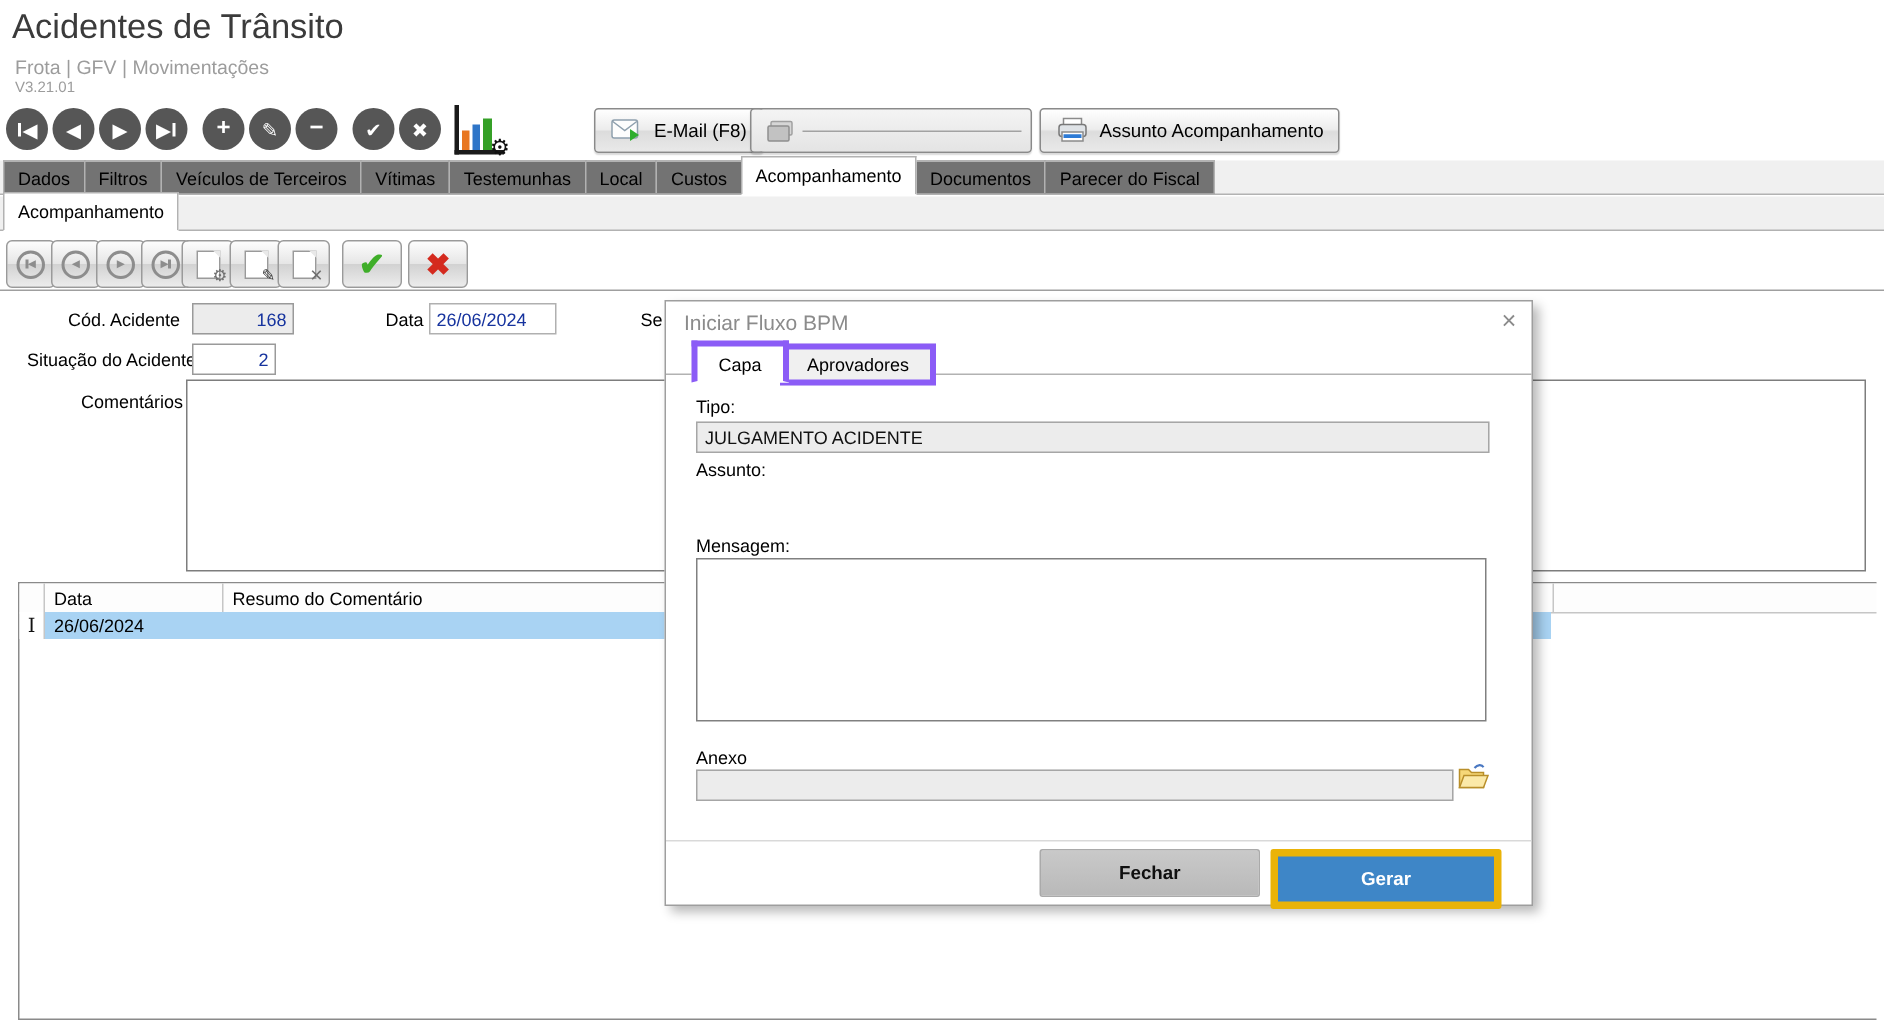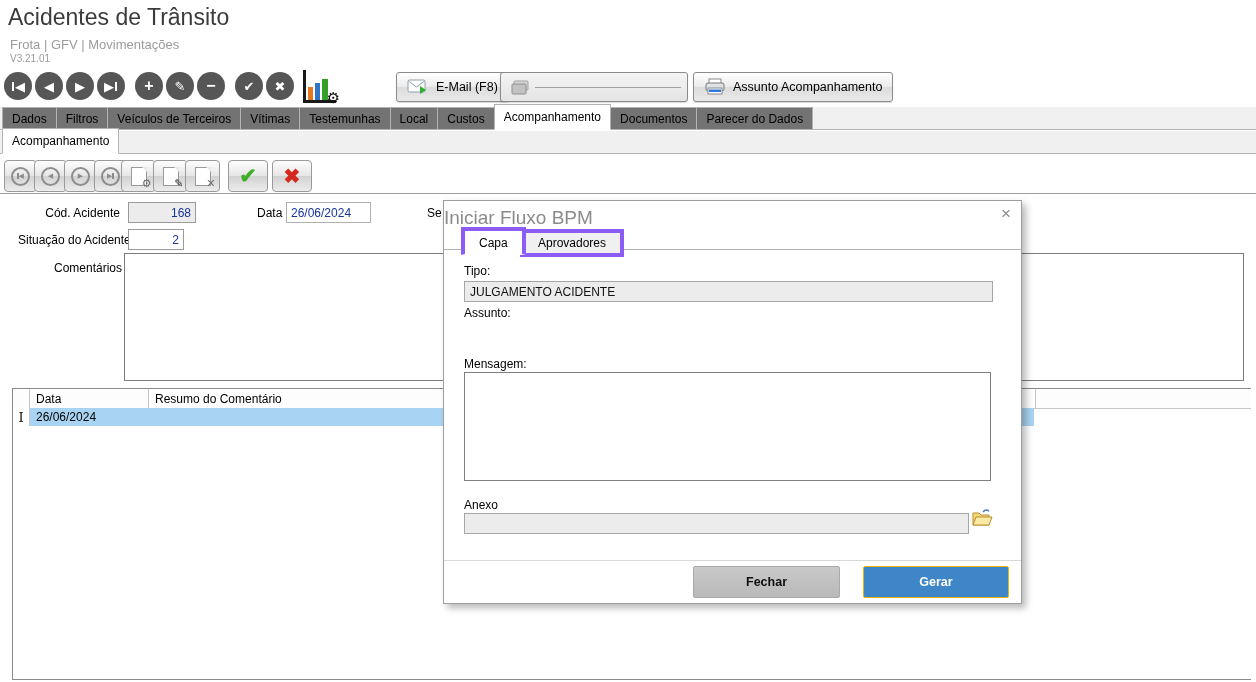--- a/index.html
+++ b/index.html
@@ -79,35 +79,35 @@
   .grid .hcell{border-right:1px solid #c6c6c6;display:flex;align-items:center;padding-left:6px;}
   .grid .drow{position:absolute;left:0;top:19px;height:18px;display:flex;}
   .grid .ind{width:16px;border-right:1px solid #c6c6c6;background:#fff;display:flex;
              align-items:center;justify-content:center;font-family:"DejaVu Serif",serif;
              font-size:13px;color:#111;}
   .grid .dcell{background:#a9d3f3;display:flex;align-items:center;padding-left:6px;}
 
   
   .dialog{left:443px;top:200px;width:577px;height:402px;background:#fff;border:1px solid #9e9e9e;
           box-shadow:4px 4px 7px rgba(0,0,0,.28);z-index:10;}
-  .dlg-title{left:0;top:6px;color:#8b8b8b;font-size:19px;}
+  .dlg-title{left:12px;top:6px;color:#8b8b8b;font-size:14px;}
   .dlg-close{right:10px;top:3px;color:#8b8b8b;font-size:17px;cursor:pointer;}
   .dlg-tabline{left:0;top:48px;width:100%;height:1px;background:#b2b2b2;}
   .dlg-tab{height:20px;padding:0 14px;display:flex;align-items:center;background:#f0f0f0;
            border:4px solid #8b5cf6;top:28px;cursor:pointer;}
   .dlg-tab.active{background:#fff;top:26px;height:23px;border-bottom:1px solid #fff;z-index:2;}
   .dlg-field{border:1px solid #a6a6a6;background:#ececec;height:19px;display:flex;
              align-items:center;padding-left:5px;color:#111;}
   .dlg-msg{left:20px;top:171px;width:525px;height:107px;border:1px solid #808080;background:#fff;}
   .dlg-sep{left:0;top:359px;width:100%;height:1px;background:#d9d9d9;}
   .btn{height:30px;display:flex;align-items:center;justify-content:center;font-weight:bold;
        font-size:12.5px;top:365px;cursor:pointer;border-radius:2px;}
   .btn-close{left:249px;width:145px;background:linear-gradient(#c9c9c9,#b9b9b9);
              border:1px solid #aaa;color:#101010;}
-  .btn-gerar{left:403px;width:144px;background:#3e86c7;border:1px solid #eab308;color:#fff;margin-left:16px;}
+  .btn-gerar{left:403px;width:144px;background:#3e86c7;border:5px solid #eab308;color:#fff;}
 
   
   svg{display:block;}
 </style>
 </head>
 <body>
 
 <div id="app">
 
   <div class="abs page-title">Acidentes de Trânsito</div>
@@ -186,21 +186,21 @@
   <div class="abs tabrow">
     <div class="tab">Dados</div>
     <div class="tab">Filtros</div>
     <div class="tab">Veículos de Terceiros</div>
     <div class="tab">Vítimas</div>
     <div class="tab">Testemunhas</div>
     <div class="tab">Local</div>
     <div class="tab">Custos</div>
     <div class="tab active">Acompanhamento</div>
     <div class="tab">Documentos</div>
-    <div class="tab">Parecer do Dados</div>
+    <div class="tab">Parecer do Fiscal</div>
   </div>
 
   <div class="abs subtabrow">
     <div class="tab active" style="margin-left:2px">Acompanhamento</div>
   </div>
 
   <div class="abs tbtn" style="left:4px;width:31px">
       <span class="ring"><i class="sbar"></i>◀</span>
     </div>
   <div class="abs tbtn" style="left:34px;width:31px">

